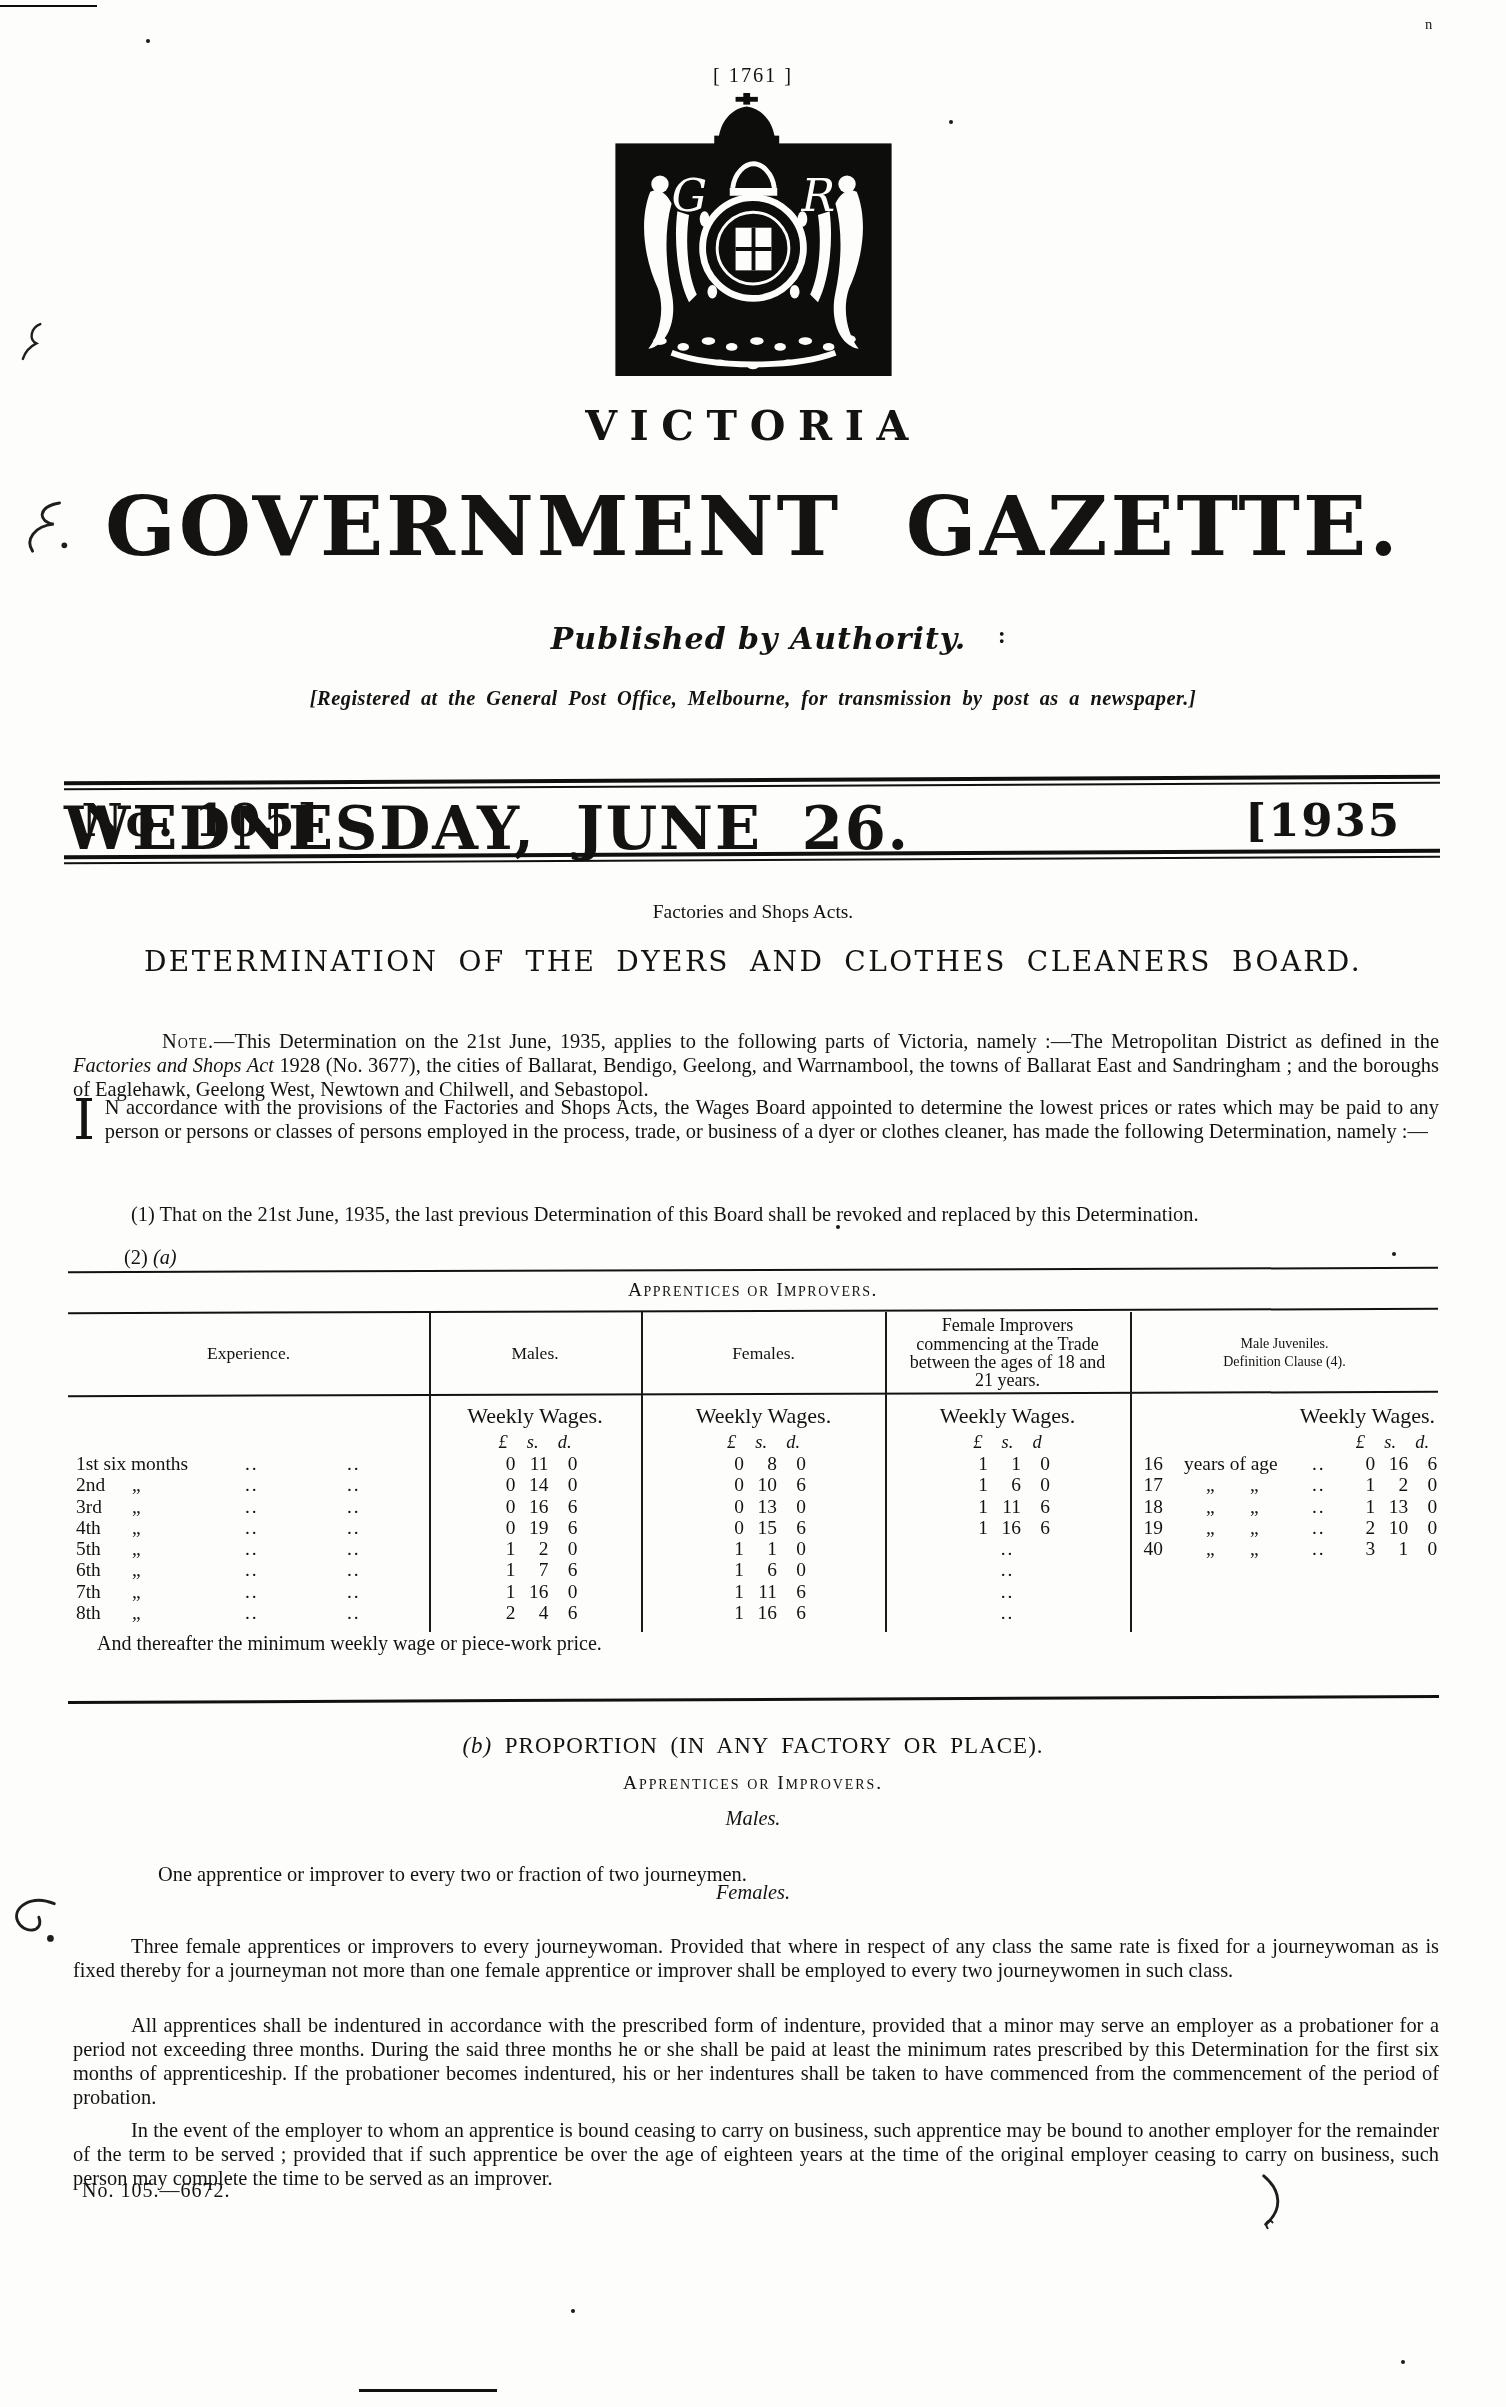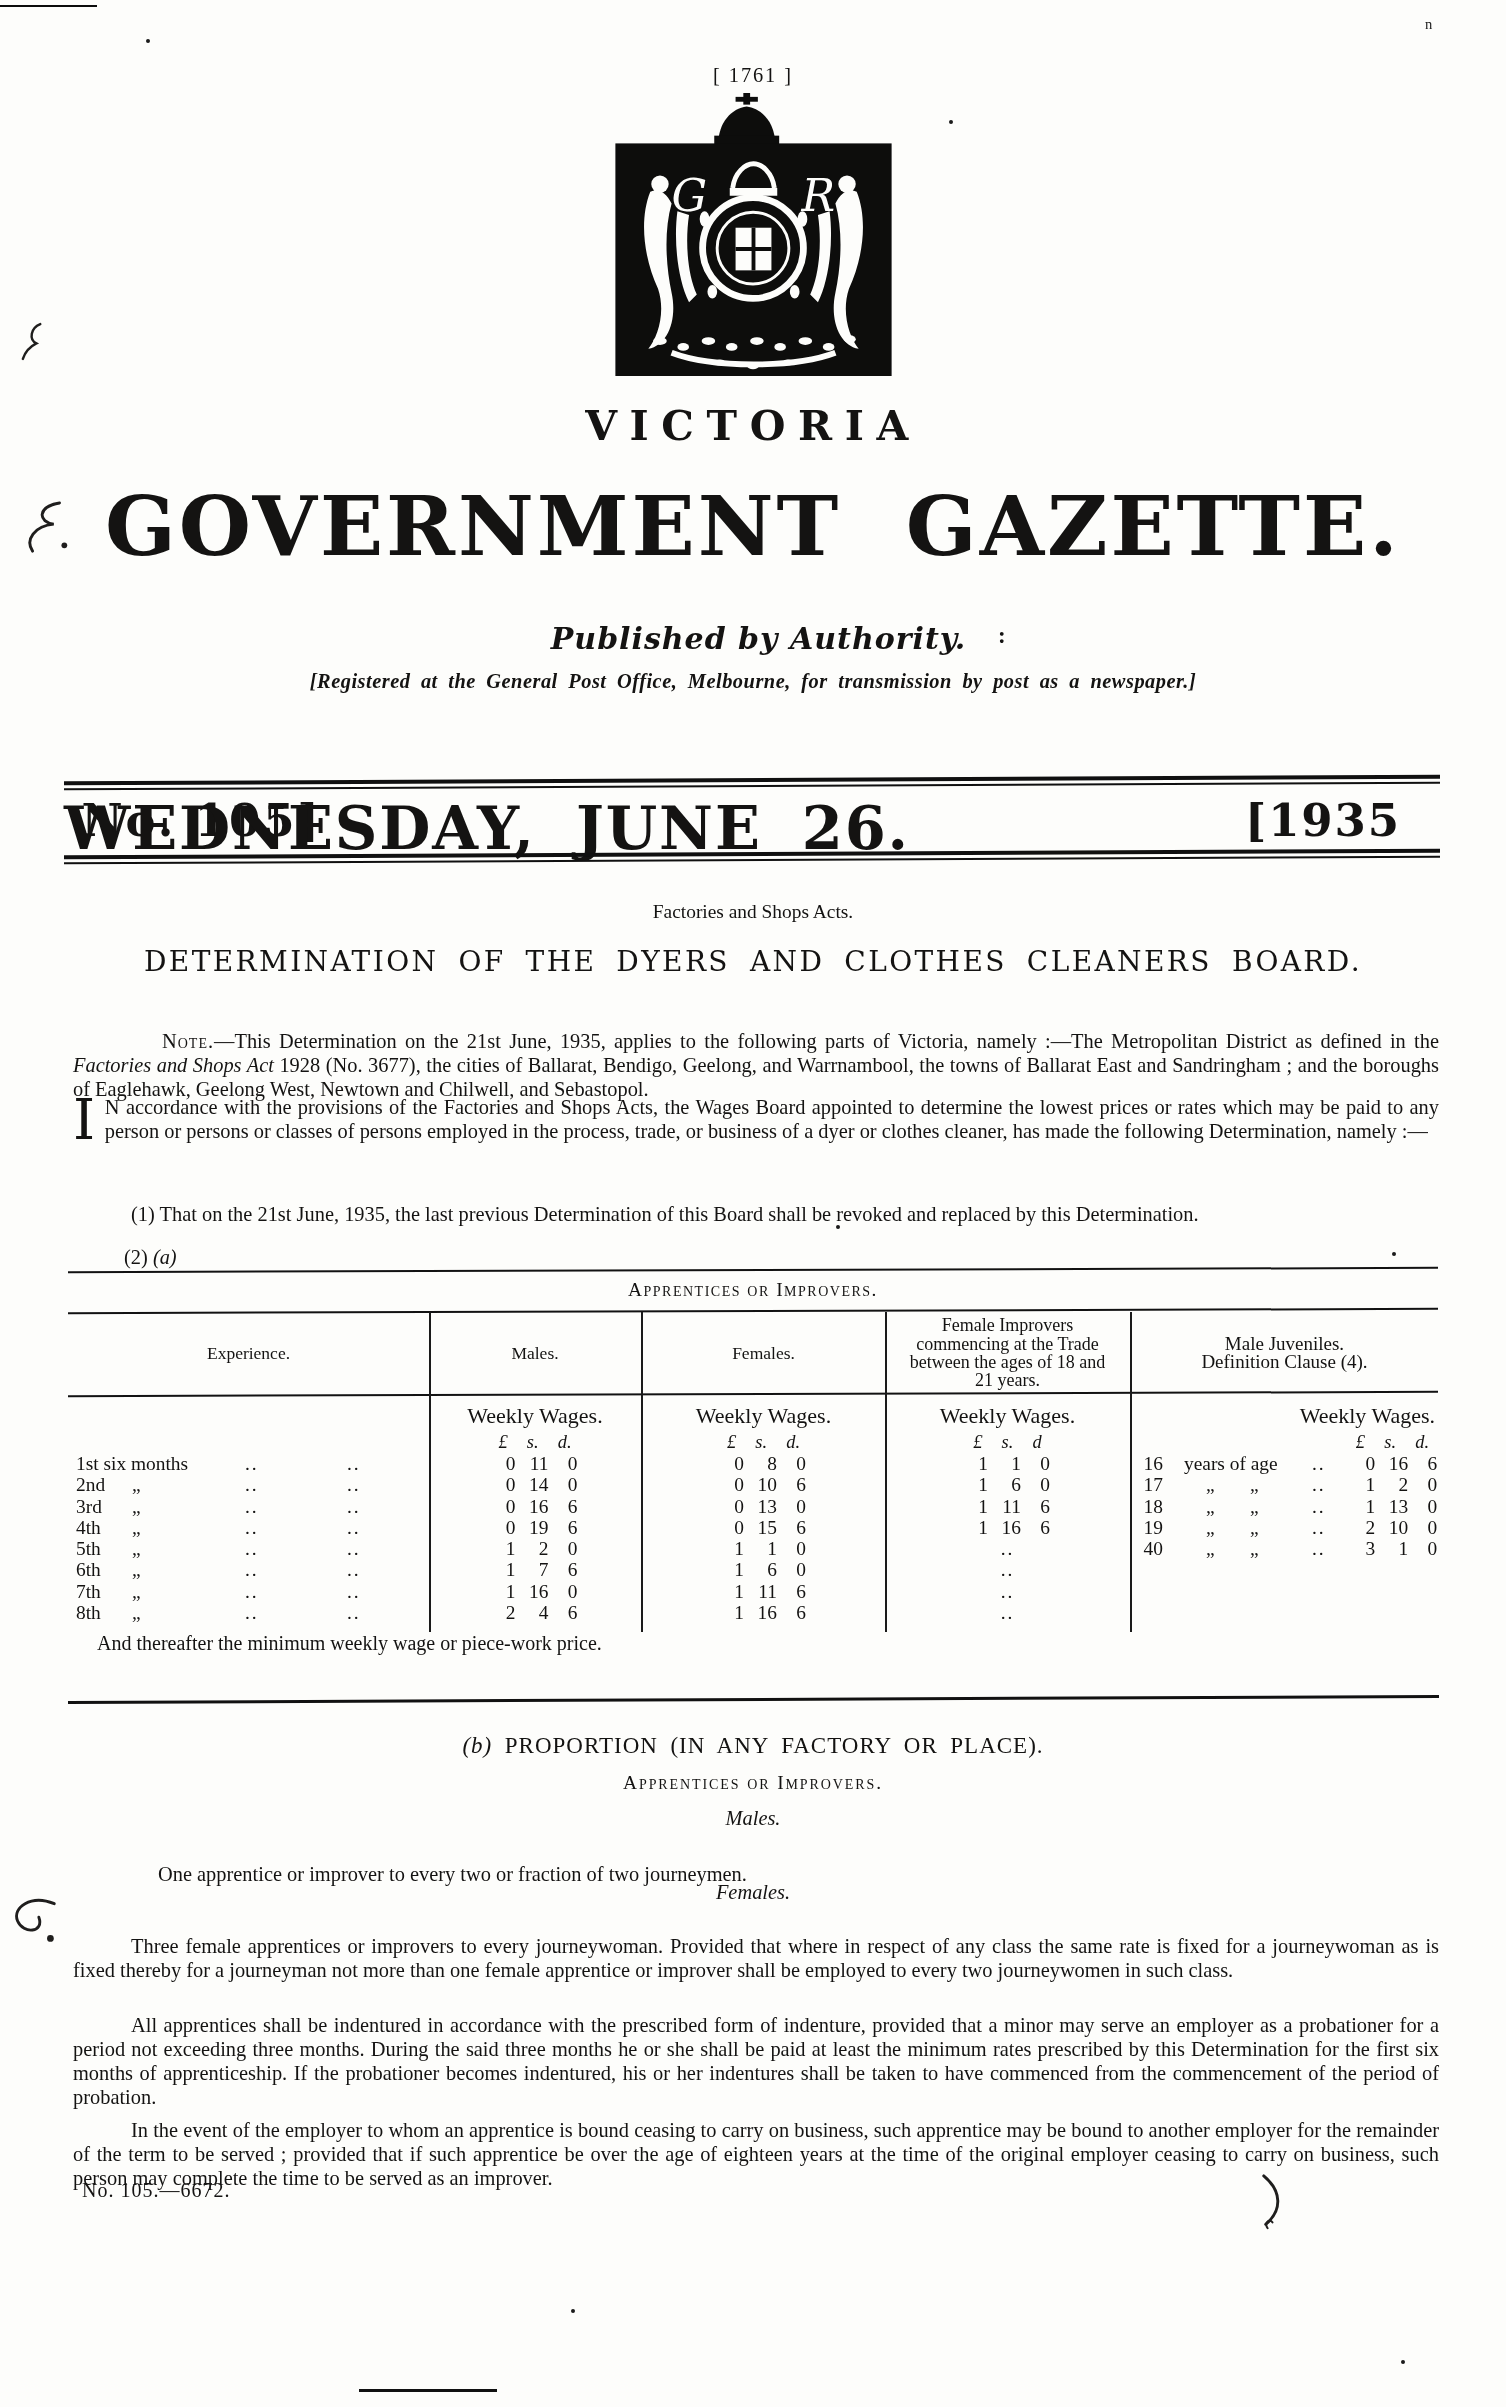--- a/index.html
+++ b/index.html
@@ -15,21 +15,21 @@
   .dot{width:3.9px;height:3.9px;border-radius:50%;background:#1b1b1b;}
   .tinychar{font-size:14.6px;color:#222;}
 
   
   .folio{top:64px;font-size:20.4px;letter-spacing:1.9px;}
   .region-title{top:402px;font-family:"DejaVu Serif",serif;font-weight:bold;font-size:41px;letter-spacing:12.6px;}
   .gazette-title{top:477px;font-family:"DejaVu Serif",serif;font-weight:bold;font-size:83px;
                  letter-spacing:2.9px;word-spacing:33px;white-space:nowrap;}
   .authority{top:621px;font-family:"DejaVu Serif",serif;font-weight:bold;font-style:italic;font-size:30px;letter-spacing:1px;margin-left:11px;}
   .colon-mark{top:623px;left:998px;font-size:23px;font-weight:bold;}
-  .registration{top:670px;font-weight:bold;font-style:italic;font-size:20.4px;letter-spacing:0.5px;word-spacing:4.9px;}
+  .registration{top:687px;font-weight:bold;font-style:italic;font-size:20.4px;letter-spacing:0.5px;word-spacing:4.9px;}
 
   .dblrule{left:64px;width:1376px;transform:rotate(-0.28deg);}
   .dblrule .r1{height:3.9px;background:#101010;}
   .dblrule .r2{height:1.9px;background:#101010;margin-top:2.9px;}
   .ruleA{top:778px;}
   .ruleB{top:852px;}
 
   .mast-row{top:794px;left:64px;width:1376px;height:54px;}
   .mast-row .issue{position:absolute;left:17.5px;top:0;font-family:"DejaVu Serif",serif;font-weight:bold;
                    font-size:45px;letter-spacing:2.9px;}
@@ -57,21 +57,21 @@
   .trule.t1{top:41px;}
   .trule.t2{top:124px;}
   .wtitle{position:absolute;top:9.7px;left:0;right:0;text-align:center;font-variant:small-caps;
           font-size:19.4px;letter-spacing:1.5px;}
   .hcell{position:absolute;top:43px;height:82px;display:flex;align-items:center;justify-content:center;
          text-align:center;font-size:17.5px;line-height:18.4px;}
   .hc1{left:0;width:361px;}
   .hc2{left:361px;width:212px;}
   .hc3{left:573px;width:245px;}
   .hc4{left:817px;width:245px;font-size:18px;padding:0 13.6px;box-sizing:border-box;}
-  .hc5{left:1062px;width:309px;font-size:19px;flex-direction:column;}
+  .hc5{left:1062px;width:309px;font-size:14px;flex-direction:column;}
   .vsep{position:absolute;top:43px;height:320px;width:1.5px;background:#1a1a1a;}
   .vs1{left:361px;}.vs2{left:573px;}.vs3{left:817px;}.vs4{left:1062px;}
   .ww{position:absolute;top:134px;font-size:22px;text-align:center;}
   .ww2{left:361px;width:212px;}
   .ww3{left:573px;width:245px;}
   .ww4{left:817px;width:245px;}
   .ww5{left:1062px;width:305px;text-align:right;}
   .cur{position:absolute;top:163px;font-style:italic;font-size:18.4px;word-spacing:14.6px;text-align:center;}
   .cur2{left:361px;width:212px;}
   .cur3{left:573px;width:245px;}

